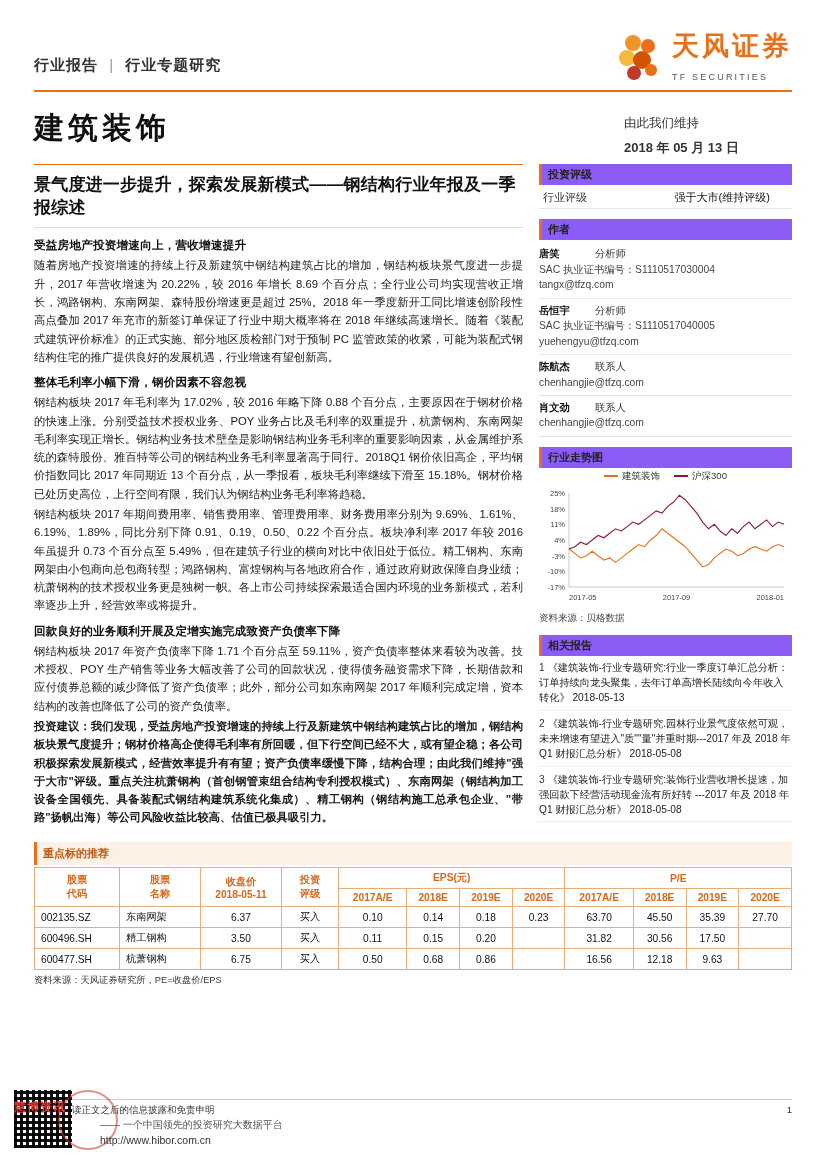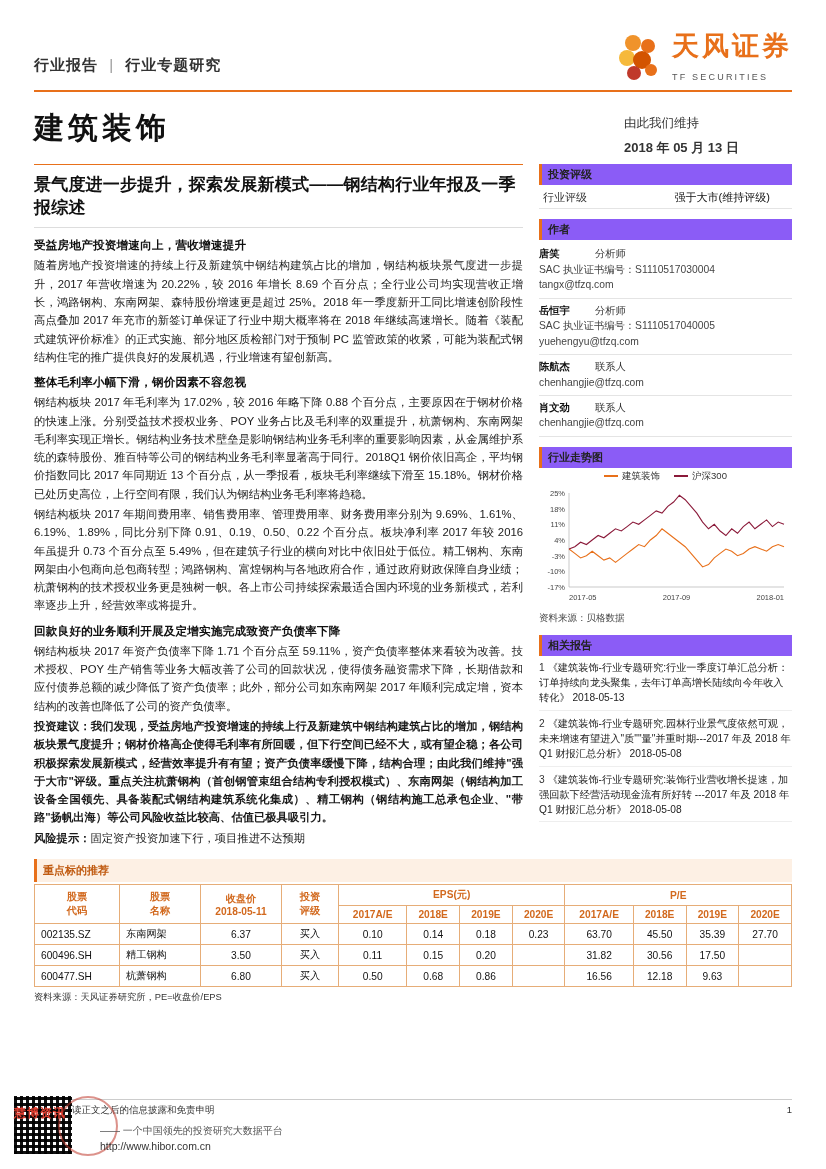--- a/index.html
+++ b/index.html
@@ -69,21 +69,21 @@
   .rec-hd{background:#fdf0e4;border-left:3px solid #e8701a;font-size:11px;font-weight:bold;color:#c05a10;padding:4px 6px;margin-top:10px;}
   table.rec{width:100%;border-collapse:collapse;font-size:10.2px;margin-top:2px;}
   table.rec th,table.rec td{border:1px solid #e6ad78;padding:3px 2px;text-align:center;}
   table.rec th{color:#d2691e;font-weight:bold;background:#fff;}
   table.rec td{color:#111;}
   table.rec td.l{text-align:left;padding-left:6px;}
   .rec-src{font-size:9.3px;color:#333;margin-top:4px;}
 
   
   .foot{position:absolute;left:34px;right:34px;bottom:52px;border-top:1px solid #ccc;padding-top:4px;font-size:9.5px;color:#333;display:flex;justify-content:space-between;}
-  .wm{position:absolute;left:0;bottom:11px;width:826px;height:70px;border-radius:26px;}
+  .wm{position:absolute;left:0;bottom:17px;width:826px;height:70px;border-radius:26px;}
   .wm-txt{position:absolute;left:14px;bottom:36px;font-size:12px;color:#e03d2f;font-weight:bold;letter-spacing:1px;}
   .wm-sub{position:absolute;left:100px;bottom:20px;font-size:10px;color:#555;}
   .wm-url{position:absolute;left:100px;bottom:6px;font-size:10.5px;color:#333;}
   .qr{position:absolute;left:14px;bottom:4px;width:58px;height:58px;background:
      repeating-linear-gradient(90deg,#111 0 3px,#fff 3px 6px),
      repeating-linear-gradient(0deg,#111 0 3px,transparent 3px 6px);
      background-blend-mode:multiply;}
   .stamp{position:absolute;left:58px;bottom:2px;width:56px;height:56px;border:2px solid #c0392b;border-radius:50%;opacity:.55;}
 </style>
 </head>
@@ -137,23 +137,20 @@
       <h3 class="sec">整体毛利率小幅下滑，钢价因素不容忽视</h3>
       <p class="para">钢结构板块 2017 年毛利率为 17.02%，较 2016 年略下降 0.88 个百分点，主要原因在于钢材价格的快速上涨。分别受益技术授权业务、POY 业务占比及毛利率的双重提升，杭萧钢构、东南网架毛利率实现正增长。钢结构业务技术壁垒是影响钢结构业务毛利率的重要影响因素，从金属维护系统的森特股份、雅百特等公司的钢结构业务毛利率显著高于同行。2018Q1 钢价依旧高企，平均钢价指数同比 2017 年同期近 13 个百分点，从一季报看，板块毛利率继续下滑至 15.18%。钢材价格已处历史高位，上行空间有限，我们认为钢结构业务毛利率将趋稳。</p>
 
       <p class="para">钢结构板块 2017 年期间费用率、销售费用率、管理费用率、财务费用率分别为 9.69%、1.61%、6.19%、1.89%，同比分别下降 0.91、0.19、0.50、0.22 个百分点。板块净利率 2017 年较 2016 年虽提升 0.73 个百分点至 5.49%，但在建筑子行业的横向对比中依旧处于低位。精工钢构、东南网架由小包商向总包商转型；鸿路钢构、富煌钢构与各地政府合作，通过政府财政保障自身业绩；杭萧钢构的技术授权业务更是独树一帜。各上市公司持续探索最适合国内环境的业务新模式，若利率逐步上升，经营效率或将提升。</p>
 
       <h3 class="sec">回款良好的业务顺利开展及定增实施完成致资产负债率下降</h3>
       <p class="para">钢结构板块 2017 年资产负债率下降 1.71 个百分点至 59.11%，资产负债率整体来看较为改善。技术授权、POY 生产销售等业务大幅改善了公司的回款状况，使得债务融资需求下降，长期借款和应付债券总额的减少降低了资产负债率；此外，部分公司如东南网架 2017 年顺利完成定增，资本结构的改善也降低了公司的资产负债率。</p>
 
       <p class="para bold">投资建议：我们发现，受益房地产投资增速的持续上行及新建筑中钢结构建筑占比的增加，钢结构板块景气度提升；钢材价格高企使得毛利率有所回暖，但下行空间已经不大，或有望企稳；各公司积极探索发展新模式，经营效率提升有有望；资产负债率缓慢下降，结构合理；由此我们维持"强于大市"评级。重点关注杭萧钢构（首创钢管束组合结构专利授权模式）、东南网架（钢结构加工设备全国领先、具备装配式钢结构建筑系统化集成）、精工钢构（钢结构施工总承包企业、"带路"扬帆出海）等公司风险收益比较高、估值已极具吸引力。</p>
 
-      <p class="para">
-        <b>风险提示：</b><span>固定资产投资加速下行，项目推进不达预期</span>
-      </p>
     </div>
 
     <div class="col-right">
 
       <div class="rail-block">
         <div class="rail-hd">投资评级</div>
         <table class="rail-tbl">
           <tbody>
               <tr>
             <td class="k">行业评级</td>
@@ -286,21 +283,21 @@
       <td>0.20</td>
       <td></td>
       <td>31.82</td>
       <td>30.56</td>
       <td>17.50</td>
       <td></td>
     </tr>
     <tr>
       <td class="l">600477.SH</td>
       <td class="l">杭萧钢构</td>
-      <td>6.80</td>
+      <td>6.75</td>
       <td>买入</td>
       <td>0.50</td>
       <td>0.68</td>
       <td>0.86</td>
       <td></td>
       <td>16.56</td>
       <td>12.18</td>
       <td>9.63</td>
       <td></td>
     </tr>

